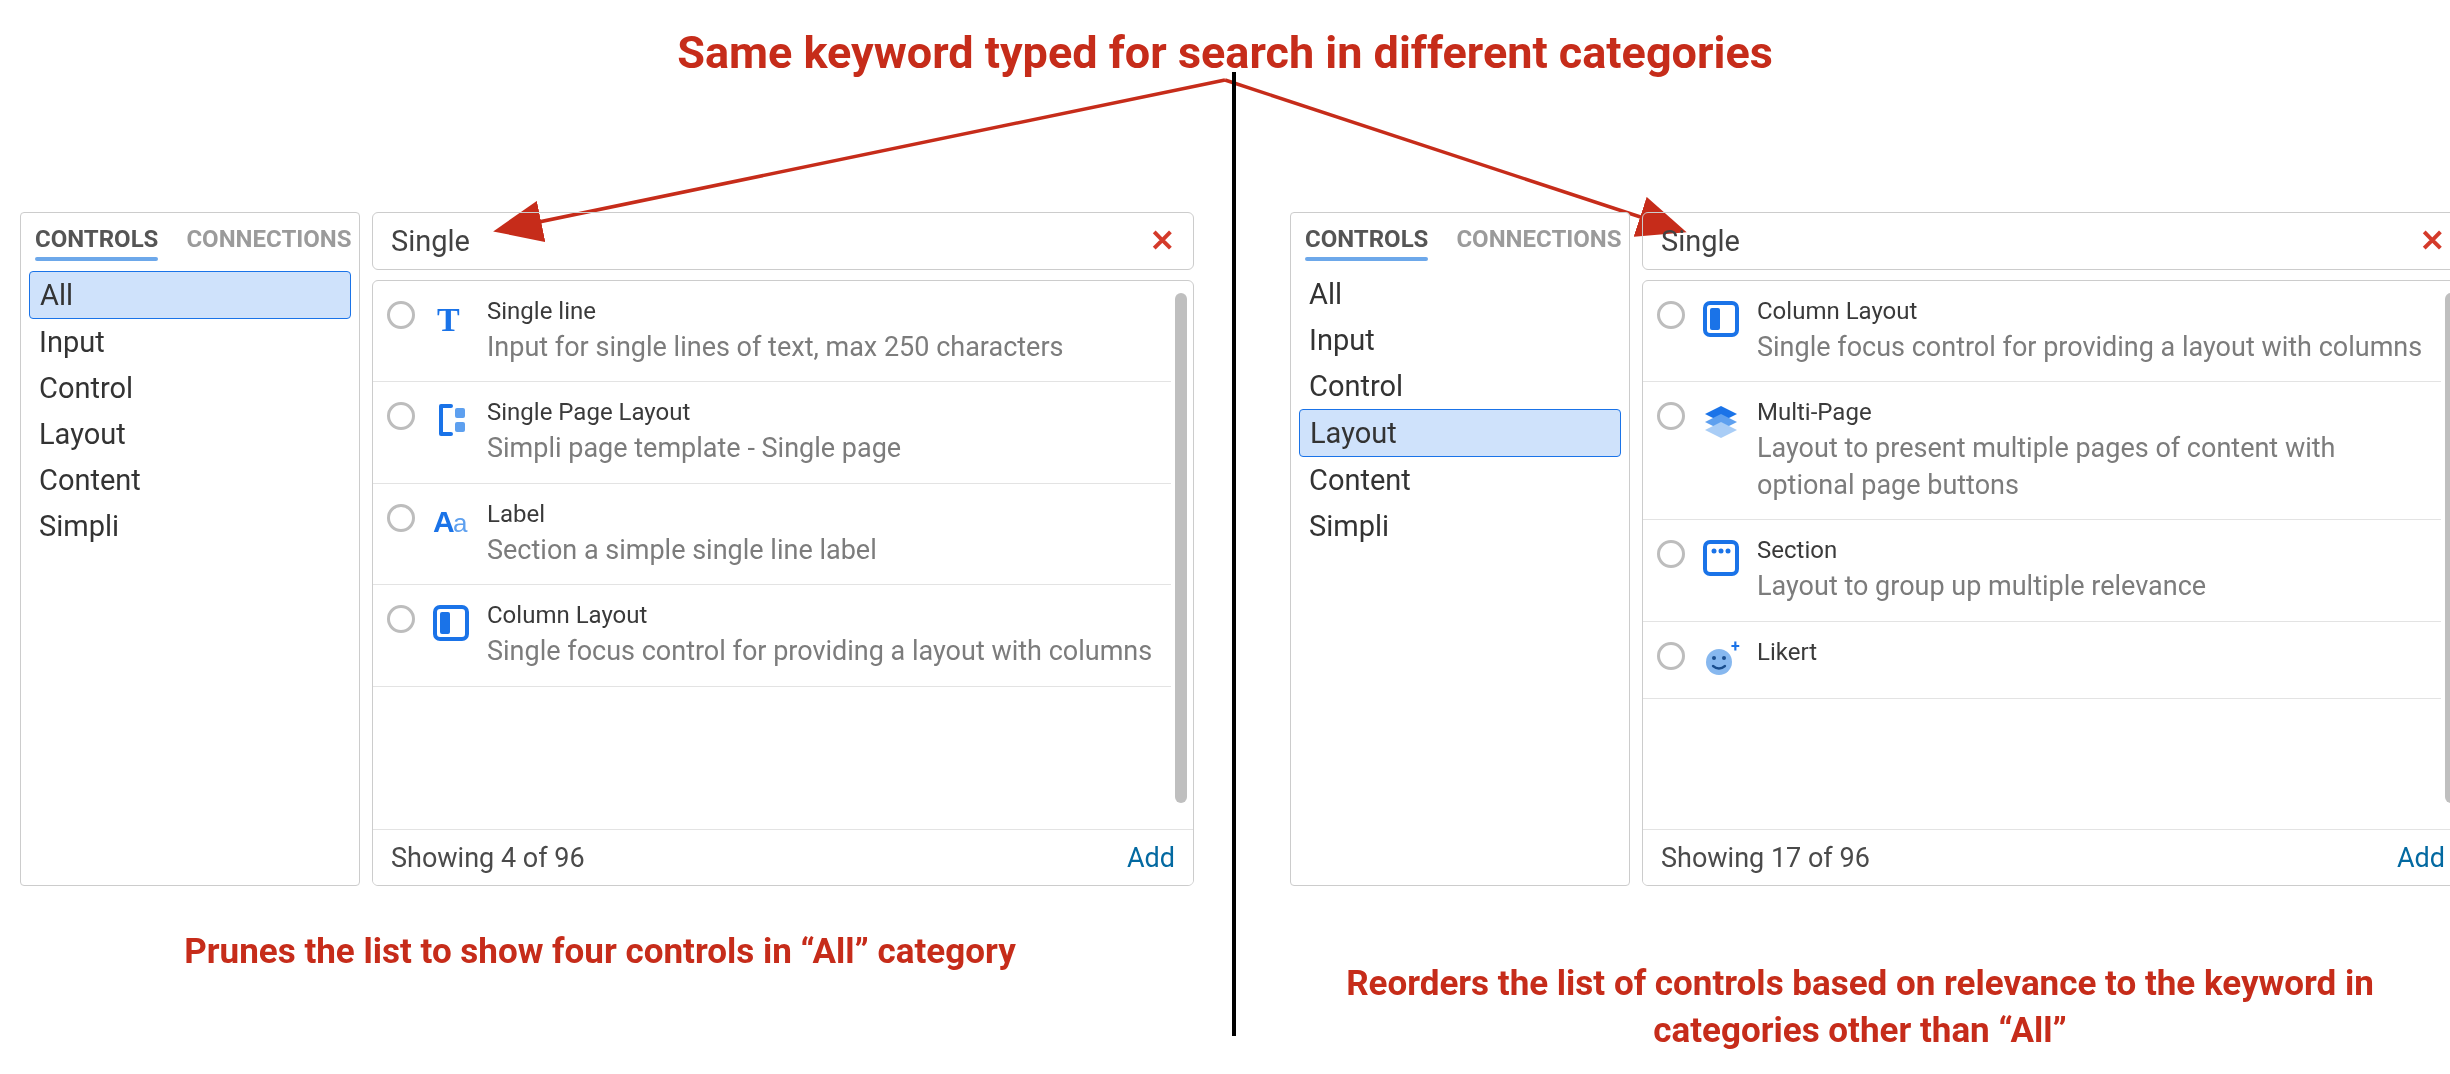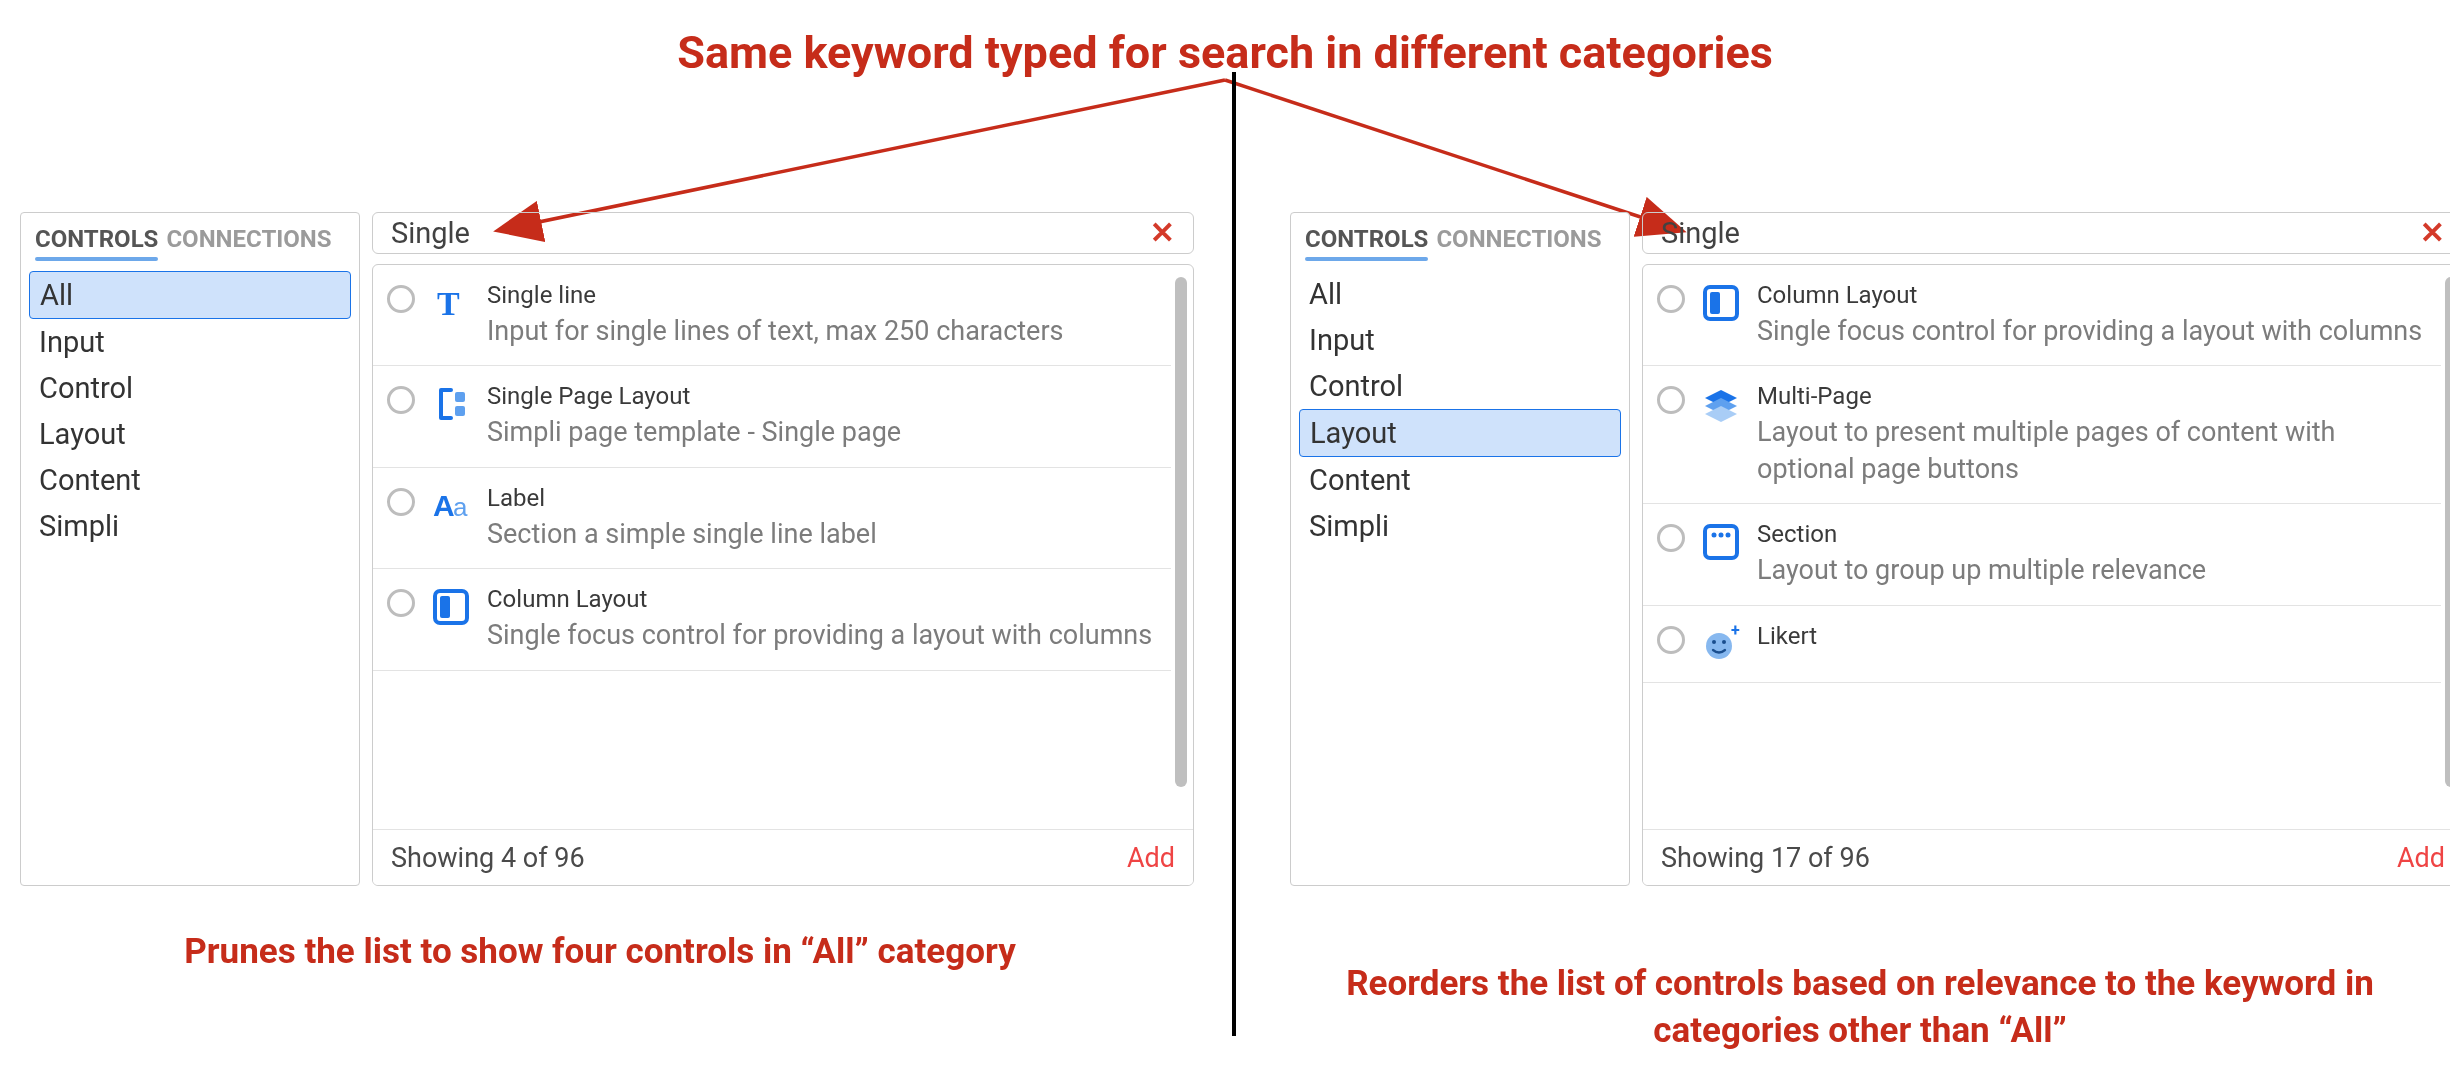--- a/index.html
+++ b/index.html
@@ -53,21 +53,21 @@
   .cat-panel {
     border: 1px solid #ccc;
     border-radius: 4px;
     background: #fff;
     width: 340px;
     height: 674px;
     padding: 6px 8px 10px 8px;
   }
   .tabs {
     display: flex;
-    gap: 8px;
+    gap: 28px;
     margin: 6px 6px 12px 6px;
     font-size: 24px;
     font-weight: 700;
   }
   .tab {
     color: #9b9b9b;
     padding-bottom: 6px;
     cursor: pointer;
   }
   .tab.active {
@@ -96,21 +96,21 @@
   
   .results-panel {
     width: 822px;
     height: 674px;
     display: flex;
     flex-direction: column;
   }
   .search-box {
     border: 1px solid #ccc;
     border-radius: 6px;
-    height: 42px;
+    height: 58px;
     display: flex;
     align-items: center;
     padding: 0 18px;
     font-size: 29px;
     color: #424242;
     margin-bottom: 10px;
     gap: 20px;
   }
   .search-box .query { flex: 1; outline: none; border: none; font-size: 29px; }
   .clear-x {
@@ -179,21 +179,21 @@
     height: 56px;
     border-top: 1px solid #e3e3e3;
     display: flex;
     align-items: center;
     padding: 0 18px;
     font-size: 27px;
     color: #4a4a4a;
     background: #fff;
   }
   .result-footer .spacer { flex: 1; }
-  .result-footer .add { color: #ef4444; cursor: pointer; }
+  .result-footer .add { color: #0369a1; cursor: pointer; }
   
   .caption {
     position: absolute;
     color: #c62c1a;
     font-weight: 700;
     font-size: 35px;
     text-align: center;
     line-height: 1.35;
   }
   .caption-left { top: 928px; left: 20px; width: 1160px; }

